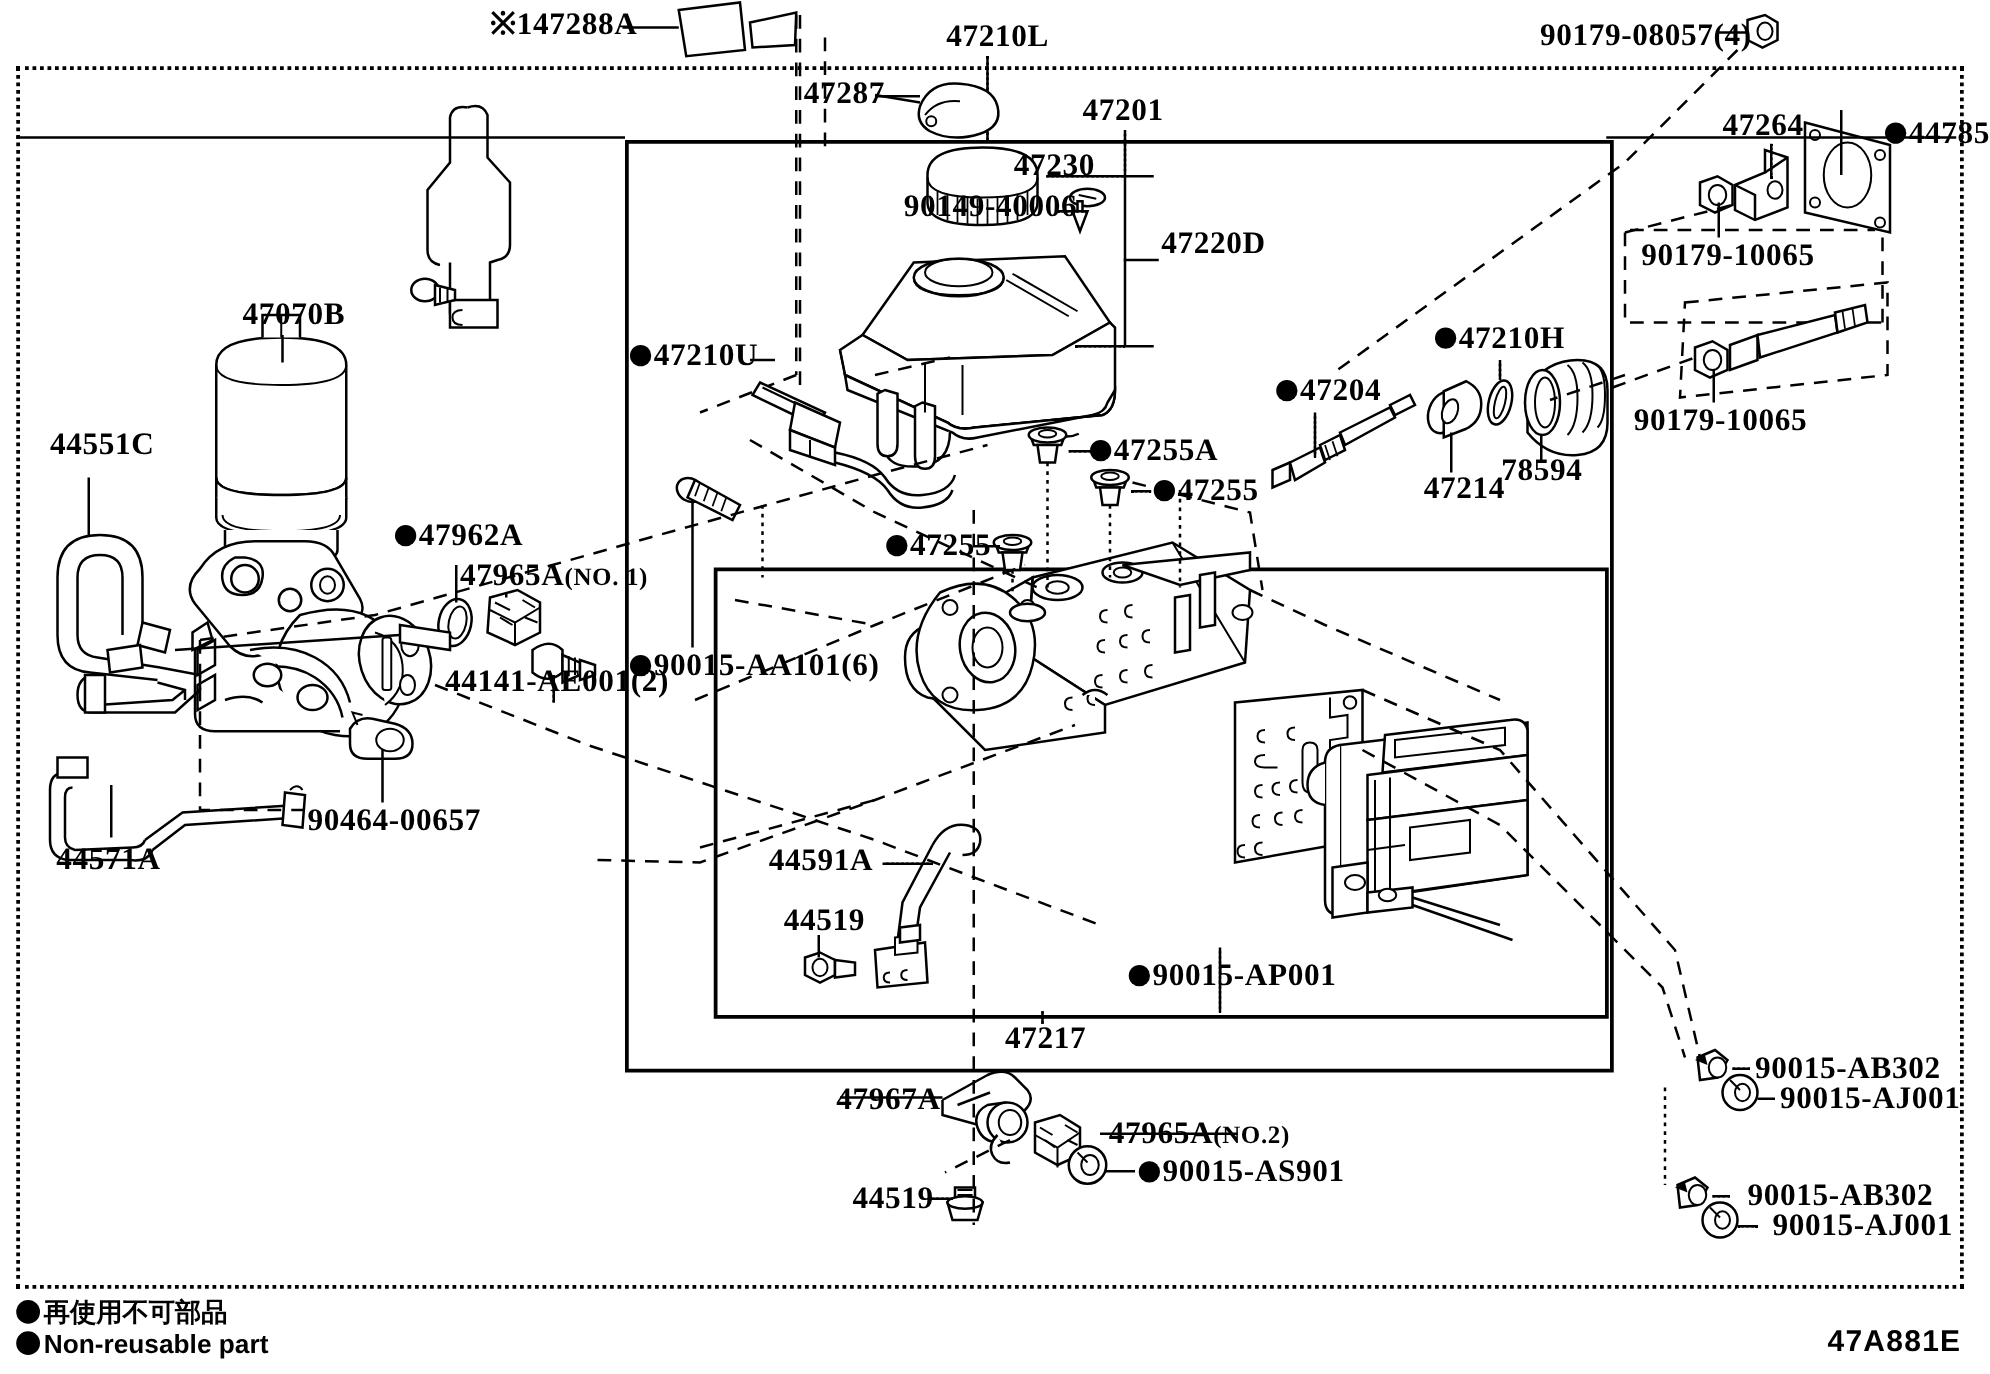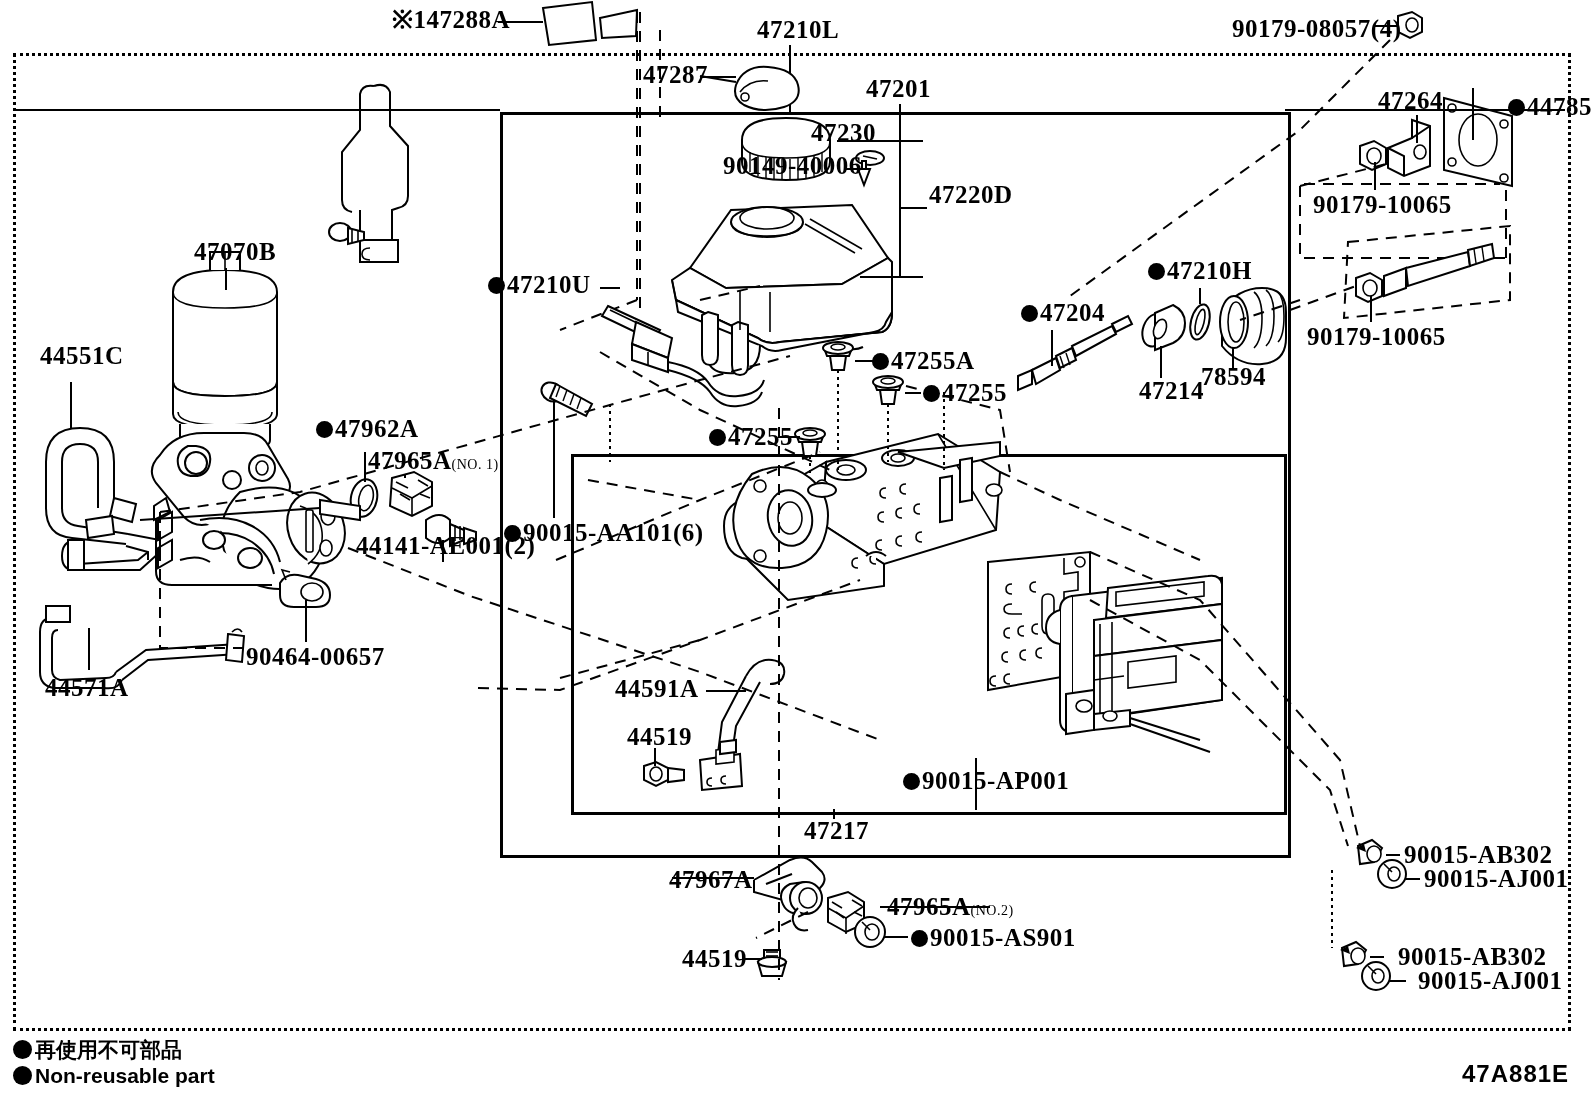--- a/index.html
+++ b/index.html
@@ -4,21 +4,21 @@
 <style>
   html,body{margin:0;padding:0;background:#ffffff;}
   body{width:1592px;height:1099px;position:relative;overflow:hidden;
        font-family:"Liberation Sans", sans-serif;color:#000;}
   #root{position:absolute;left:0;top:0;width:1592px;height:1099px;}
 
   
   .lbl{position:absolute;white-space:nowrap;font-family:"Liberation Serif", serif;
        font-weight:bold;letter-spacing:0.5px;}
   .pn{font-size:25px;line-height:25px;font-family:"Liberation Serif",serif;font-weight:bold;}
-  .pn-sm{font-size:14px;font-weight:normal;}
+  .pn-sm{font-size:20px;font-weight:bold;}
   .hdr{font-size:22px;font-family:"Liberation Sans",sans-serif;font-weight:normal;letter-spacing:0px;}
   .cjk{font-family:"DejaVu Sans",sans-serif;font-weight:bold;font-size:21px;}
   .legend-en{font-family:"Liberation Sans",sans-serif;font-weight:bold;font-size:21px;}
   .figid{font-family:"Liberation Sans",sans-serif;font-weight:bold;font-size:24px;letter-spacing:1px;}
 
   
   .dot{display:inline-block;width:17px;height:17px;border-radius:50%;
        background:#000;vertical-align:-1px;margin-right:2px;}
   .dot-lg{display:inline-block;width:19px;height:19px;border-radius:50%;
        background:#000;vertical-align:-2px;margin-right:3px;}
@@ -596,21 +596,21 @@
   <div class="ln ln-h" style="left:1406px;top:878px;width:14px;"></div>
   <div class="ln ln-hd" style="left:1370px;top:956px;width:14px;"></div>
   <div class="ln ln-hd" style="left:1390px;top:980px;width:16px;"></div>
 
   <div class="lbl pn" style="left:643px;top:62px;">47287</div>
   <div class="lbl pn" style="left:811px;top:120px;">47230</div>
   <div class="lbl pn" style="left:723px;top:153px;">90149-40006</div>
   <div class="lbl pn" style="left:866px;top:76px;">47201</div>
   <div class="lbl pn" style="left:929px;top:182px;">47220D</div>
 
-  <div class="lbl pn" style="left:488px;top:272px;">
+  <div class="lbl pn" style="left:504px;top:272px;">
     <span class="dot"></span><span>47210U</span>
   </div>
 
   <div class="lbl pn" style="left:194px;top:239px;">47070B</div>
   <div class="lbl pn" style="left:40px;top:343px;">44551C</div>
   <div class="lbl pn" style="left:45px;top:675px;">44571A</div>
 
   <div class="lbl pn" style="left:316px;top:416px;">
     <span class="dot"></span><span>47962A</span>
   </div>

